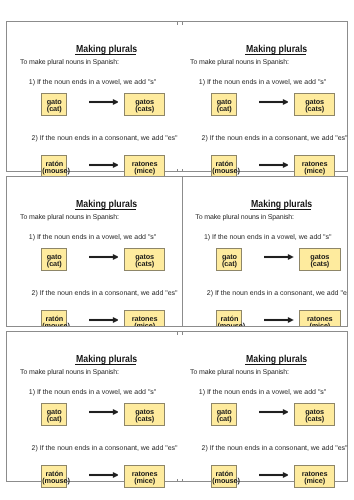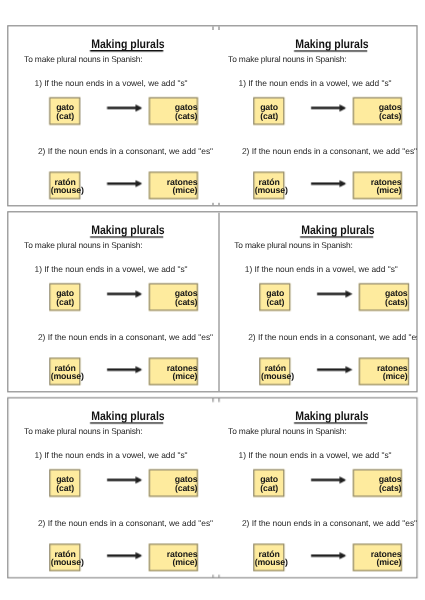--- a/index.html
+++ b/index.html
@@ -39,21 +39,21 @@
     width: 1px;
     height: 2.5px;
     background: #888888;
   }
   .tick.t-a { left: 169.5px; }
   .tick.t-b { left: 175px; }
   .tick.top { top: 0; }
   .tick.bottom { bottom: 0; }
 
   
-  .col { position: absolute; top: 0; width: 170px; height: 100%; }
+  .col { position: absolute; top: 12px; width: 170px; height: 100%; }
   .col.left  { left: 0px; }
   .col.right { left: 170px; }
   .panel.p2 .col.right { left: 175.2px; }
   .panel.p2 { overflow: hidden; }
 
   .title {
     position: absolute;
     left: 69px;
     top: 10px;
     font-size: 10.2px;
@@ -112,21 +112,21 @@
     font-size: 7.3px;
     font-weight: bold;
     color: #171717;
     height: 23px;
     padding-top: 4.1px;
     line-height: 7px;
     letter-spacing: -0.12px;
   }
   .box > div { transform: translateZ(0); }
   .box.a { left: 34.25px; width: 26px; }
-  .box.b { left: 116.7px; width: 41.8px; text-align: right; }
+  .box.b { left: 116.7px; width: 41.8px; }
 
   .arrow { position: absolute; left: 81.7px; width: 29.8px; height: 8px; }
   .arrow svg { display: block; }
   .f1 .arrow { top: 5.3px; }
   .f2 .arrow { top: 6.7px; }
 </style>
 </head>
 <body>
 
 <div class="page">

